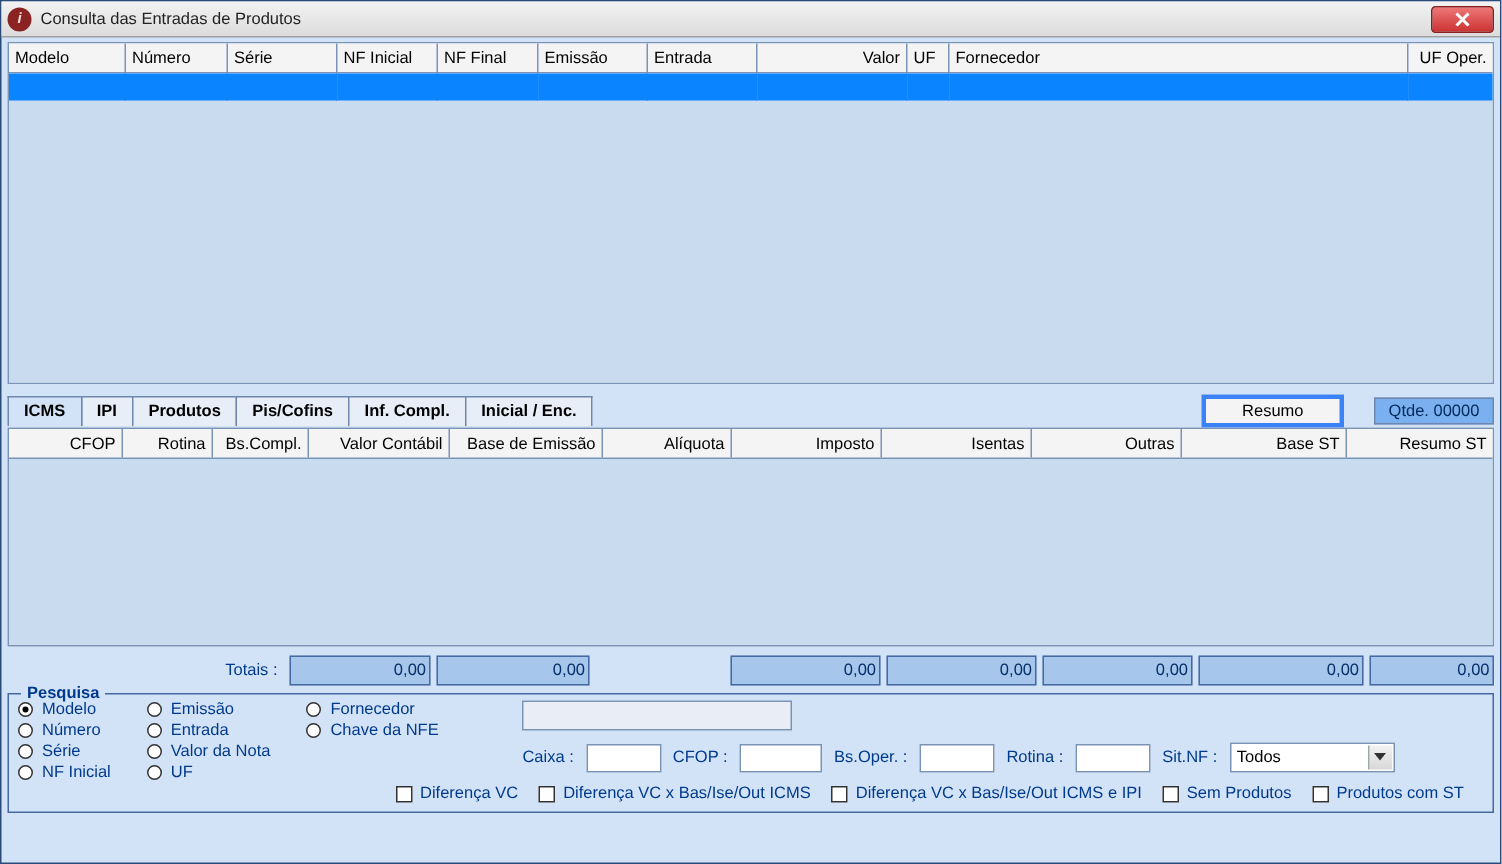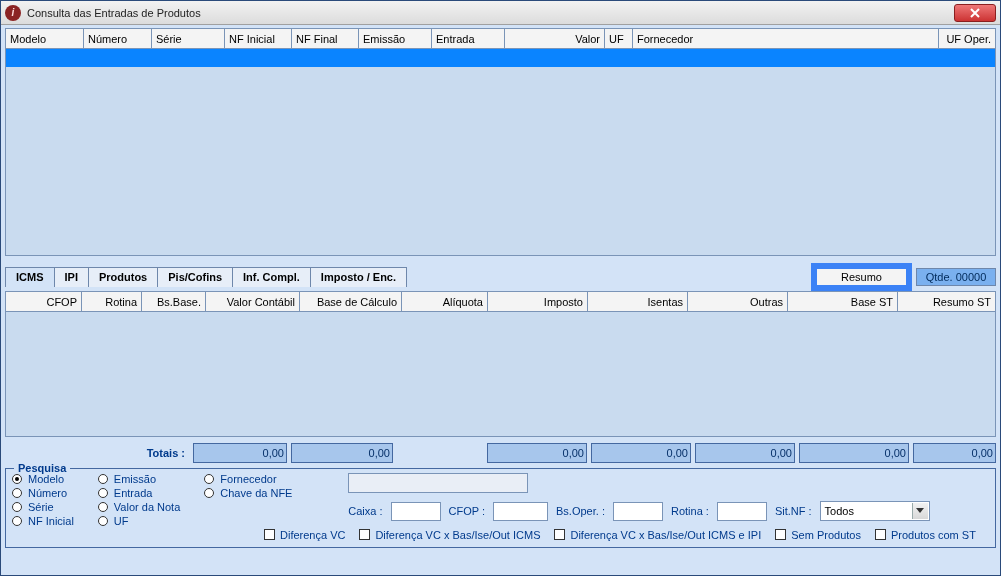--- a/index.html
+++ b/index.html
@@ -59,32 +59,32 @@
     border: 1px solid #6e87ab;
     border-bottom: none;
     background: #e7eef8;
     margin-right: -1px;
     position: relative;
     font-weight: bold;
   }
   .tab.active { background: #d3e3f7; z-index: 2; }
   .tabs-row .spacer { flex:1; }
   .btn-resumo {
-    border: 6px solid #3b82f6; background: #f4f4f4;
-    padding: 2px 24px; margin-right: 4px;
+    border: 3px solid #3b82f6; background: #f4f4f4;
+    padding: 2px 24px; margin-right: 20px;
   }
   .qtde-box {
     border: 1px solid #6e87ab; background: #7ab0ef;
     padding: 2px 8px; color: #002a5a; min-width: 80px; text-align:center;
   }
 
   .bottom-grid .grid-body { height: 124px; }
 
   .totals-row { display:flex; align-items:center; padding: 3px 4px; }
-  .totals-label { color:#003a8c; font-weight:bold; padding-right:8px; text-align:right; }
+  .totals-label { color:#003a8c; font-weight:normal; padding-right:8px; text-align:right; }
   .totbox {
     border: 1px solid #4468a0; background:#a7c6ec;
     height: 20px; display:flex; align-items:center; justify-content:flex-end;
     padding: 0 2px; color:#063069; margin-right:4px;
   }
   .totgap { margin-right:4px; }
 
   .fieldset {
     border: 1px solid #4468a0; margin: 2px 4px 4px 4px; padding: 4px 6px 6px 6px;
     position: relative;
@@ -109,21 +109,21 @@
   .tinput { border:1px solid #7a94b7; background:#fff; height:19px; padding:1px 3px; }
   .select {
     border:1px solid #7a94b7; background:#fff; height:20px; display:flex; align-items:center;
     padding:0 4px; position:relative; min-width:110px;
   }
   .select .arrow {
     position:absolute; right:1px; top:1px; bottom:1px; width:16px;
     background: linear-gradient(#f2f2f2,#d8d8d8); border-left:1px solid #9aa;
     display:flex; align-items:center; justify-content:center;
   }
-  .chk { display:flex; align-items:flex-start; gap:5px; color:#003a8c; }
+  .chk { display:flex; align-items:flex-end; gap:5px; color:#003a8c; }
   .chk .box { width:11px; height:11px; border:1px solid #333; background:#fff; }
   .line3 { display:flex; align-items:center; gap:14px; flex-wrap:wrap; margin-top:2px; }
 
   
   .w-modelo{width:78px} .w-numero{width:68px} .w-serie{width:73px}
   .w-nfini{width:67px} .w-nffin{width:67px} .w-emiss{width:73px}
   .w-entr{width:73px} .w-valor{width:100px} .w-uf{width:28px}
   .w-forn{width:306px} .w-ufop{width:56px}
 
   .w-cfop{width:76px} .w-rotina{width:60px} .w-bstrib{width:64px}
@@ -179,35 +179,35 @@
     </div>
   </div>
 
   <div class="tabs-row">
     <div class="tabs">
       <div class="tab active">ICMS</div>
       <div class="tab">IPI</div>
       <div class="tab">Produtos</div>
       <div class="tab">Pis/Cofins</div>
       <div class="tab">Inf. Compl.</div>
-      <div class="tab">Imposto / Enc.</div>
+      <div class="tab">Inicial / Enc.</div>
     </div>
     <div class="spacer"></div>
     <div class="btn-resumo">Resumo</div>
     <div class="qtde-box">Qtde. 00000</div>
   </div>
 
   <div class="panel" style="padding-top:0">
     <div class="grid bottom-grid">
       <div class="grid-head">
         <div class="gh w-cfop right">CFOP</div>
         <div class="gh w-rotina right">Rotina</div>
-        <div class="gh w-bstrib right">Bs.Base.</div>
+        <div class="gh w-bstrib right">Bs.Compl.</div>
         <div class="gh w-vcont right">Valor Contábil</div>
-        <div class="gh w-bcalc right">Base de Cálculo</div>
+        <div class="gh w-bcalc right">Base de Emissão</div>
         <div class="gh w-aliq right">Alíquota</div>
         <div class="gh w-imp right">Imposto</div>
         <div class="gh w-isent right">Isentas</div>
         <div class="gh w-out right">Outras</div>
         <div class="gh w-bst right">Base ST</div>
         <div class="gh w-vst right" style="flex:1">Resumo ST</div>
       </div>
       <div class="grid-body"></div>
     </div>
   </div>

